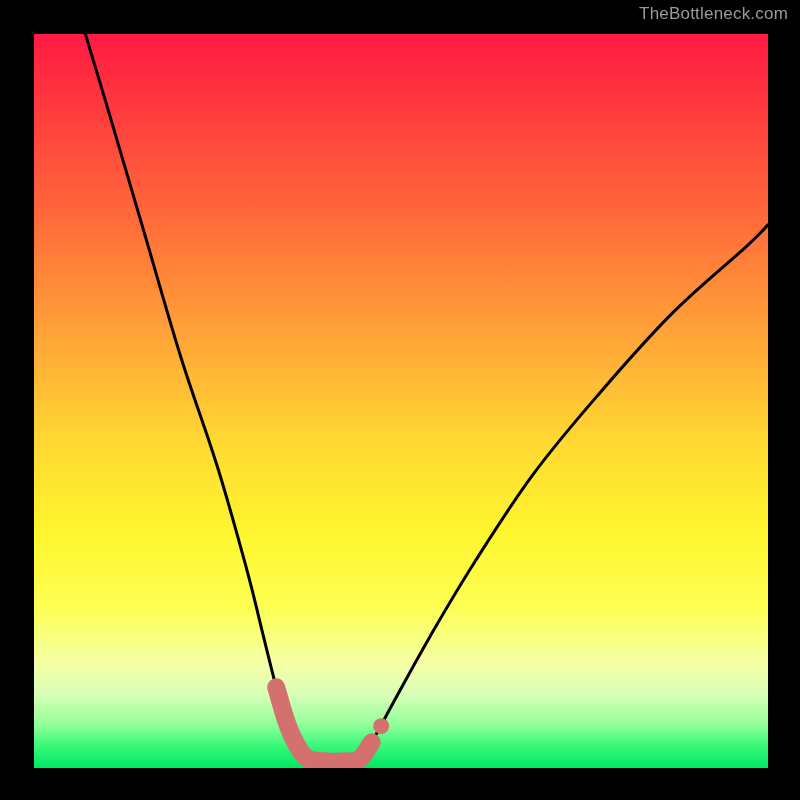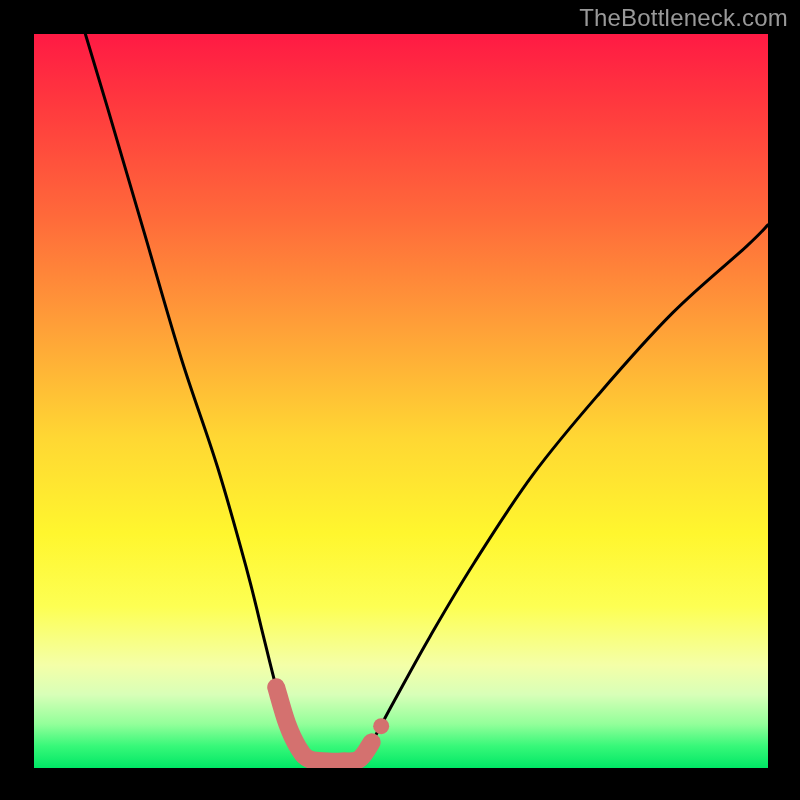--- a/index.html
+++ b/index.html
@@ -17,21 +17,21 @@
     top: 0;
     width: 800px;
     height: 800px;
     background: #000;
   }
   .watermark {
     position: absolute;
     top: 4px;
     right: 12px;
     color: #999;
-    font-size: 24px;
+    font-size: 17px;
     font-weight: 500;
     letter-spacing: 0.2px;
     z-index: 10;
   }
   .plot {
     position: absolute;
     left: 34px;
     top: 34px;
     width: 734px;
     height: 734px;

